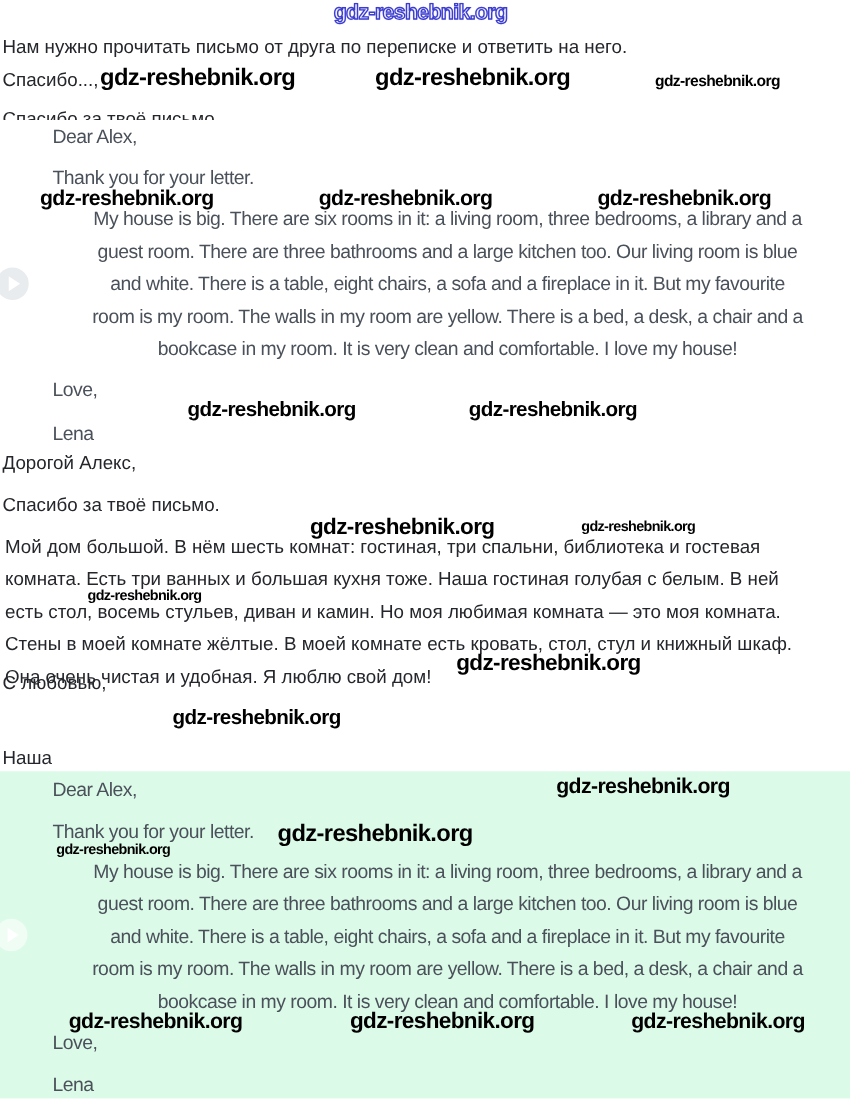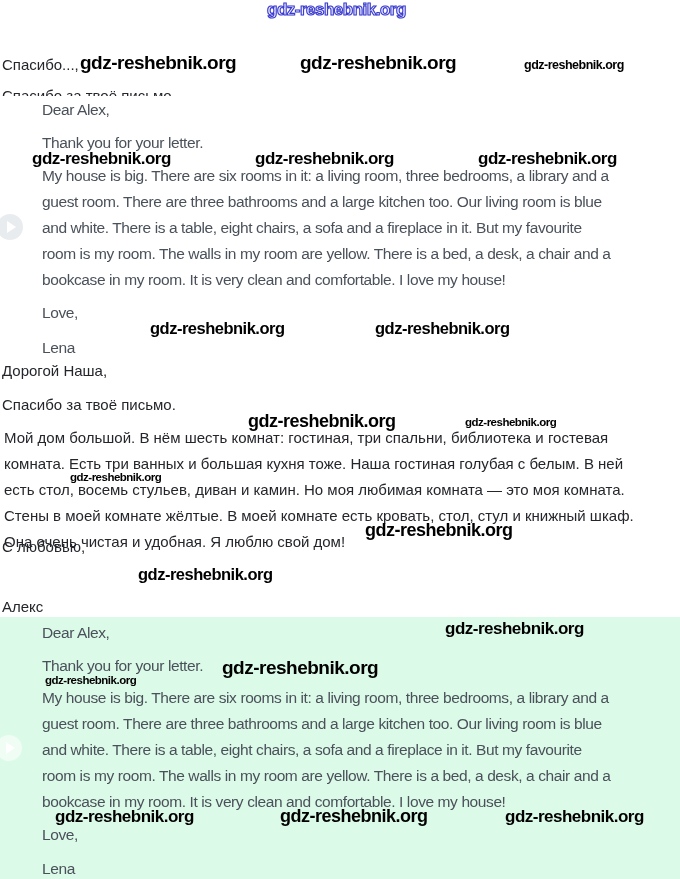--- a/index.html
+++ b/index.html
@@ -3,21 +3,21 @@
 <meta charset="utf-8">
 <style>
   html,body{margin:0;padding:0;background:#fff;}
   .page{
     position:relative;width:680px;height:879px;background:#fff;
     font-family:"Liberation Sans",sans-serif;overflow:hidden;padding-left:28px;
   }
   .t{position:absolute;white-space:nowrap;}
   .para{position:absolute;white-space:pre-line;line-height:26px;}
   .ru{color:#24262b;font-size:15px;}
-  .en{color:#4a515a;font-size:15.5px;letter-spacing:-0.4px;}
+  .en{color:#4a515a;font-size:15.5px;letter-spacing:-0.4px;text-align:center;}
   .wm{
     position:absolute;font-weight:700;color:#000;white-space:nowrap;
     letter-spacing:-0.5px;line-height:1.1;
   }
   .wm-blue{
     color:#eef0ff;-webkit-text-stroke:1.1px #3c3ccf;
     text-shadow:0 0 1px #3c3ccf;font-weight:700;
   }
   .clip{position:absolute;height:9px;overflow:hidden;}
   .answer-block{position:absolute;left:0;width:680px;background:#dcfae8;}
@@ -27,20 +27,21 @@
     border-left:9px solid #ffffff;border-top:6px solid transparent;border-bottom:6px solid transparent;
   }
 </style>
 </head>
 <body>
 
 <div class="page">
 
   <span class="wm wm-blue" style="left:267px;top:1px;font-size:17px">gdz-reshebnik.org</span>
 
+  <div class="t ru" style="left:2px;top:29px">Нам нужно прочитать письмо от друга по переписке и ответить на него.</div>
 
   <div class="t ru" style="left:2px;top:56px">Спасибо...,</div>
   <span class="wm" style="left:80px;top:53px;font-size:19px">gdz-reshebnik.org</span>
   <span class="wm" style="left:300px;top:53px;font-size:19px">gdz-reshebnik.org</span>
   <span class="wm" style="left:524px;top:59px;font-size:12.5px">gdz-reshebnik.org</span>
 
   <div class="clip" style="left:2px;top:87px;width:220px">
     <span class="ru">Спасибо за твоё письмо.</span>
   </div>
 
@@ -59,38 +60,38 @@
 
   <button class="play-btn" style="left:-3px;top:214px;background:#e9ecef">
     <span class="tri"></span>
   </button>
 
   <div class="t en" style="left:42px;top:304px">Love,</div>
   <span class="wm" style="left:150px;top:319px;font-size:16.5px">gdz-reshebnik.org</span>
   <span class="wm" style="left:375px;top:319px;font-size:16.5px">gdz-reshebnik.org</span>
   <div class="t en" style="left:42px;top:339px">Lena</div>
 
-  <div class="t ru" style="left:2px;top:362px">Дорогой Наша,</div>
+  <div class="t ru" style="left:2px;top:362px">Дорогой Алекс,</div>
   <div class="t ru" style="left:2px;top:396px">Спасибо за твоё письмо.</div>
 
   <span class="wm" style="left:248px;top:412px;font-size:18px">gdz-reshebnik.org</span>
   <span class="wm" style="left:465px;top:416px;font-size:11.5px">gdz-reshebnik.org</span>
 
   <div class="para ru" style="left:4px;top:425px;width:678px">Мой дом большой. В нём шесть комнат: гостиная, три спальни, библиотека и гостевая
 комната. Есть три ванных и большая кухня тоже. Наша гостиная голубая с белым. В ней
 есть стол, восемь стульев, диван и камин. Но моя любимая комната — это моя комната.
 Стены в моей комнате жёлтые. В моей комнате есть кровать, стол, стул и книжный шкаф.
 Она очень чистая и удобная. Я люблю свой дом!</div>
 
   <span class="wm" style="left:70px;top:471px;font-size:11.5px">gdz-reshebnik.org</span>
   <span class="wm" style="left:365px;top:521px;font-size:18px">gdz-reshebnik.org</span>
 
   <div class="t ru" style="left:2px;top:538px">С любовью,</div>
   <span class="wm" style="left:138px;top:565px;font-size:16.5px">gdz-reshebnik.org</span>
-  <div class="t ru" style="left:2px;top:598px">Алекс</div>
+  <div class="t ru" style="left:2px;top:598px">Наша</div>
 
   <div class="answer-block" style="top:617px;height:262px">
     <span class="wm" style="left:445px;top:3px;font-size:17px">gdz-reshebnik.org</span>
     <div class="t en" style="left:42px;top:7px">Dear Alex,</div>
     <div class="t en" style="left:42px;top:40px">Thank you for your letter.</div>
     <span class="wm" style="left:222px;top:41px;font-size:19px">gdz-reshebnik.org</span>
     <span class="wm" style="left:45px;top:57px;font-size:11.5px">gdz-reshebnik.org</span>
 
     <div class="para en" style="left:42px;top:68px;width:632px">My house is big. There are six rooms in it: a living room, three bedrooms, a library and a
 guest room. There are three bathrooms and a large kitchen too. Our living room is blue

